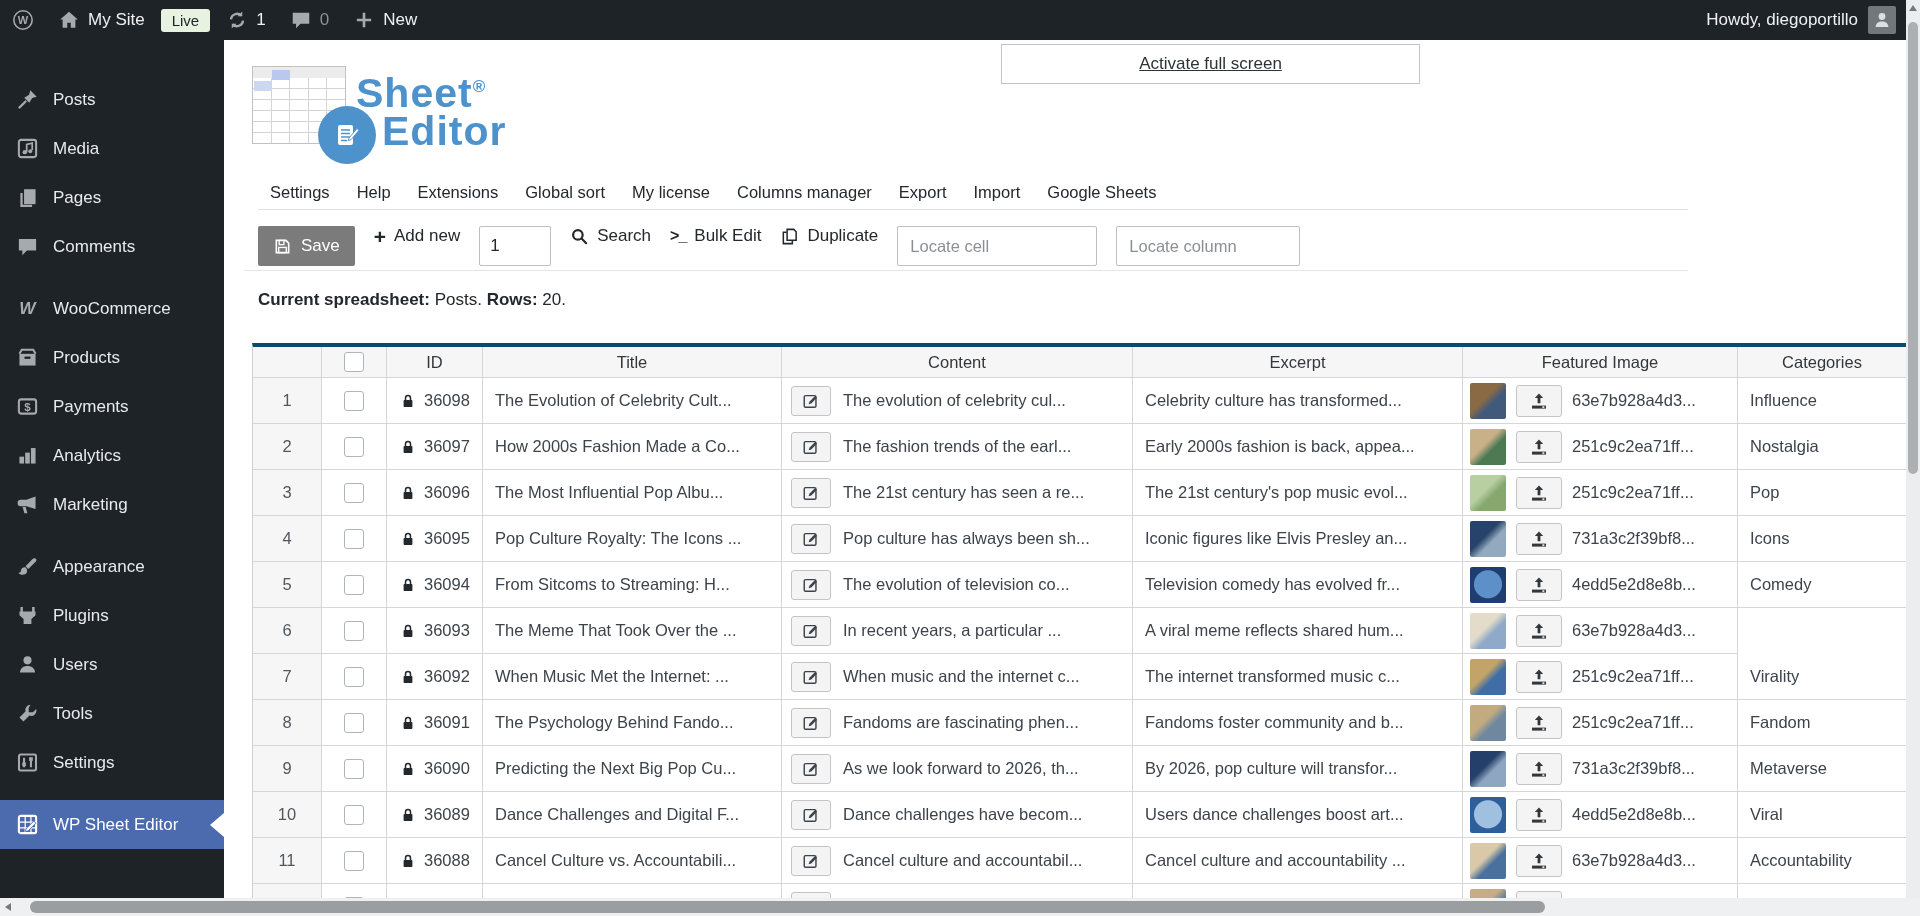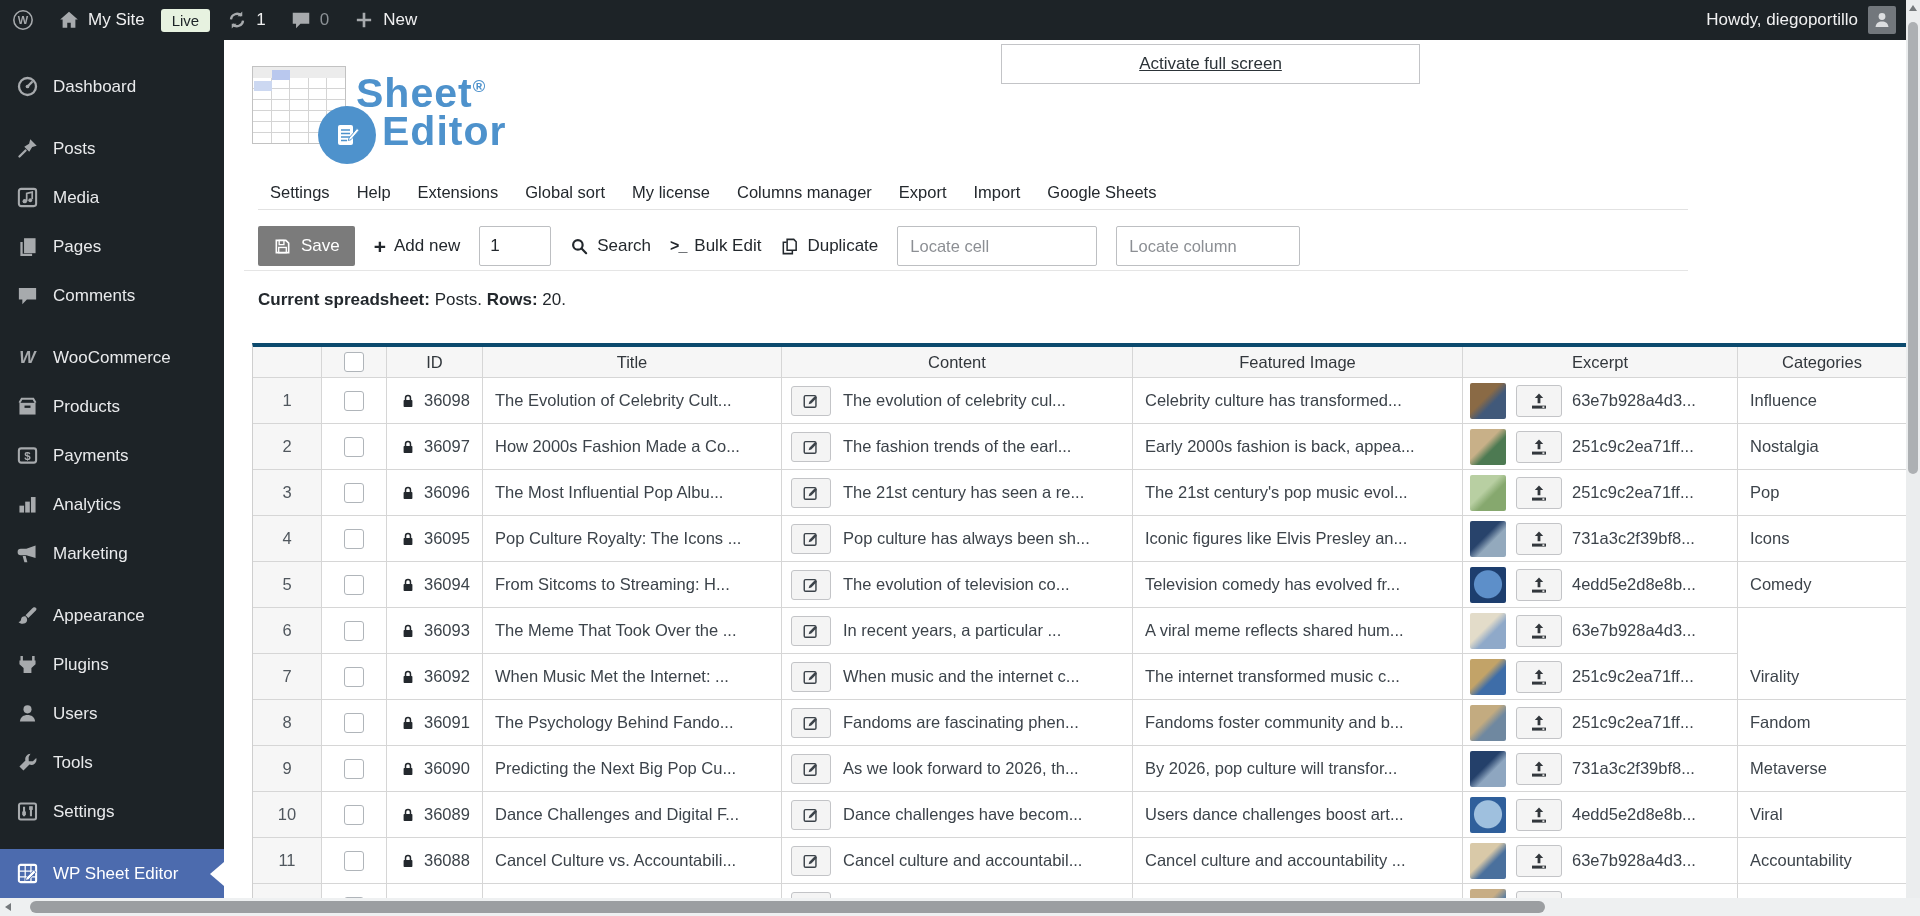--- a/index.html
+++ b/index.html
@@ -69,21 +69,21 @@
   .logo-reg { font-size:17px; vertical-align:super; letter-spacing:0; }
 
   
   .pmenu { position:absolute; left:46px; top:143px; display:flex; gap:27px;
            font-size:16.5px; color:#23282d; }
   .pmenu-item { cursor:pointer; white-space:nowrap; }
   .menu-divider { position:absolute; left:34px; width:1430px; top:169px; border-top:1px solid #e2e2e2; }
 
   
   .toolbar { position:absolute; left:34px; top:186px; height:40px; display:flex;
-             align-items:center; gap:19px; font-size:17px; color:#23282d; }
+             align-items:flex-start; gap:19px; font-size:17px; color:#23282d; }
   .save-btn { display:flex; align-items:center; gap:9px; background:#7b7b7b; color:#fff;
               height:40px; padding:0 15px; border-radius:2px; cursor:pointer; }
   .save-btn svg { width:19px; height:19px; }
   .tool-link { display:flex; align-items:center; gap:8px; cursor:pointer; white-space:nowrap; }
   .tool-link svg { width:19px; height:19px; }
   .plus-glyph { font-weight:bold; font-size:21px; line-height:19px; }
   .term-glyph { font-weight:bold; letter-spacing:-1px; font-size:16px; }
   .num-input { width:72px; height:40px; border:1px solid #bdbfc2; border-radius:2px;
                padding:0 10px; font-size:17px; color:#23282d; font-family:inherit; }
   .locate-input { height:40px; border:1px solid #bdbfc2; border-radius:2px; padding:0 12px;
@@ -197,30 +197,20 @@
         <svg viewBox="0 0 20 20">
             <circle cx="10" cy="6.5" r="3.4" fill="currentColor"></circle>
             <path d="M3.5 17c.5-3.8 3-5.5 6.5-5.5s6 1.7 6.5 5.5z" fill="currentColor"></path>
           </svg>
       </span>
     </div>
   </div>
 
   <div class="sidebar">
     <div id="sidebar-items">
-        <div class="side-item">
-          <span class="icon">
-            <svg viewBox="0 0 20 20">
-              <circle cx="10" cy="10" r="7.4" fill="none" stroke="currentColor" stroke-width="2"></circle>
-              <path d="M10 10l3.8-3.8" stroke="currentColor" stroke-width="2" stroke-linecap="round"></path>
-              <circle cx="10" cy="10" r="1.6" fill="currentColor"></circle>
-            </svg>
-          </span>
-          <span class="side-label">Dashboard</span>
-        </div>
         <div class="group-gap"></div>
         <div class="side-item">
           <span class="icon">
             <svg viewBox="0 0 20 20">
               <path d="M12.4 2l5.6 5.6-3.9 1-2.6 4.2-4.3-4.3 4.2-2.6z" fill="currentColor"></path>
               <path d="M8.3 11.7L3 17" stroke="currentColor" stroke-width="2" stroke-linecap="round"></path>
             </svg>
           </span>
           <span class="side-label">Posts</span>
         </div>
@@ -437,22 +427,22 @@
 
     <div class="grid-table">
       <div class="thead tgrid">
         <div class="tcell h c-num"></div>
         <div class="tcell h c-check">
           <span class="checkbox"></span>
         </div>
         <div class="tcell h">ID</div>
         <div class="tcell h">Title</div>
         <div class="tcell h">Content</div>
+        <div class="tcell h">Excerpt</div>
         <div class="tcell h">Featured Image</div>
-        <div class="tcell h">Excerpt</div>
         <div class="tcell h">Categories</div>
       </div>
       <div id="table-rows">
           <div class="trow tgrid">
             <div class="tcell c-num">1</div>
             <div class="tcell c-check">
               <span class="checkbox"></span>
             </div>
             <div class="tcell c-id">
               <span class="lock">

